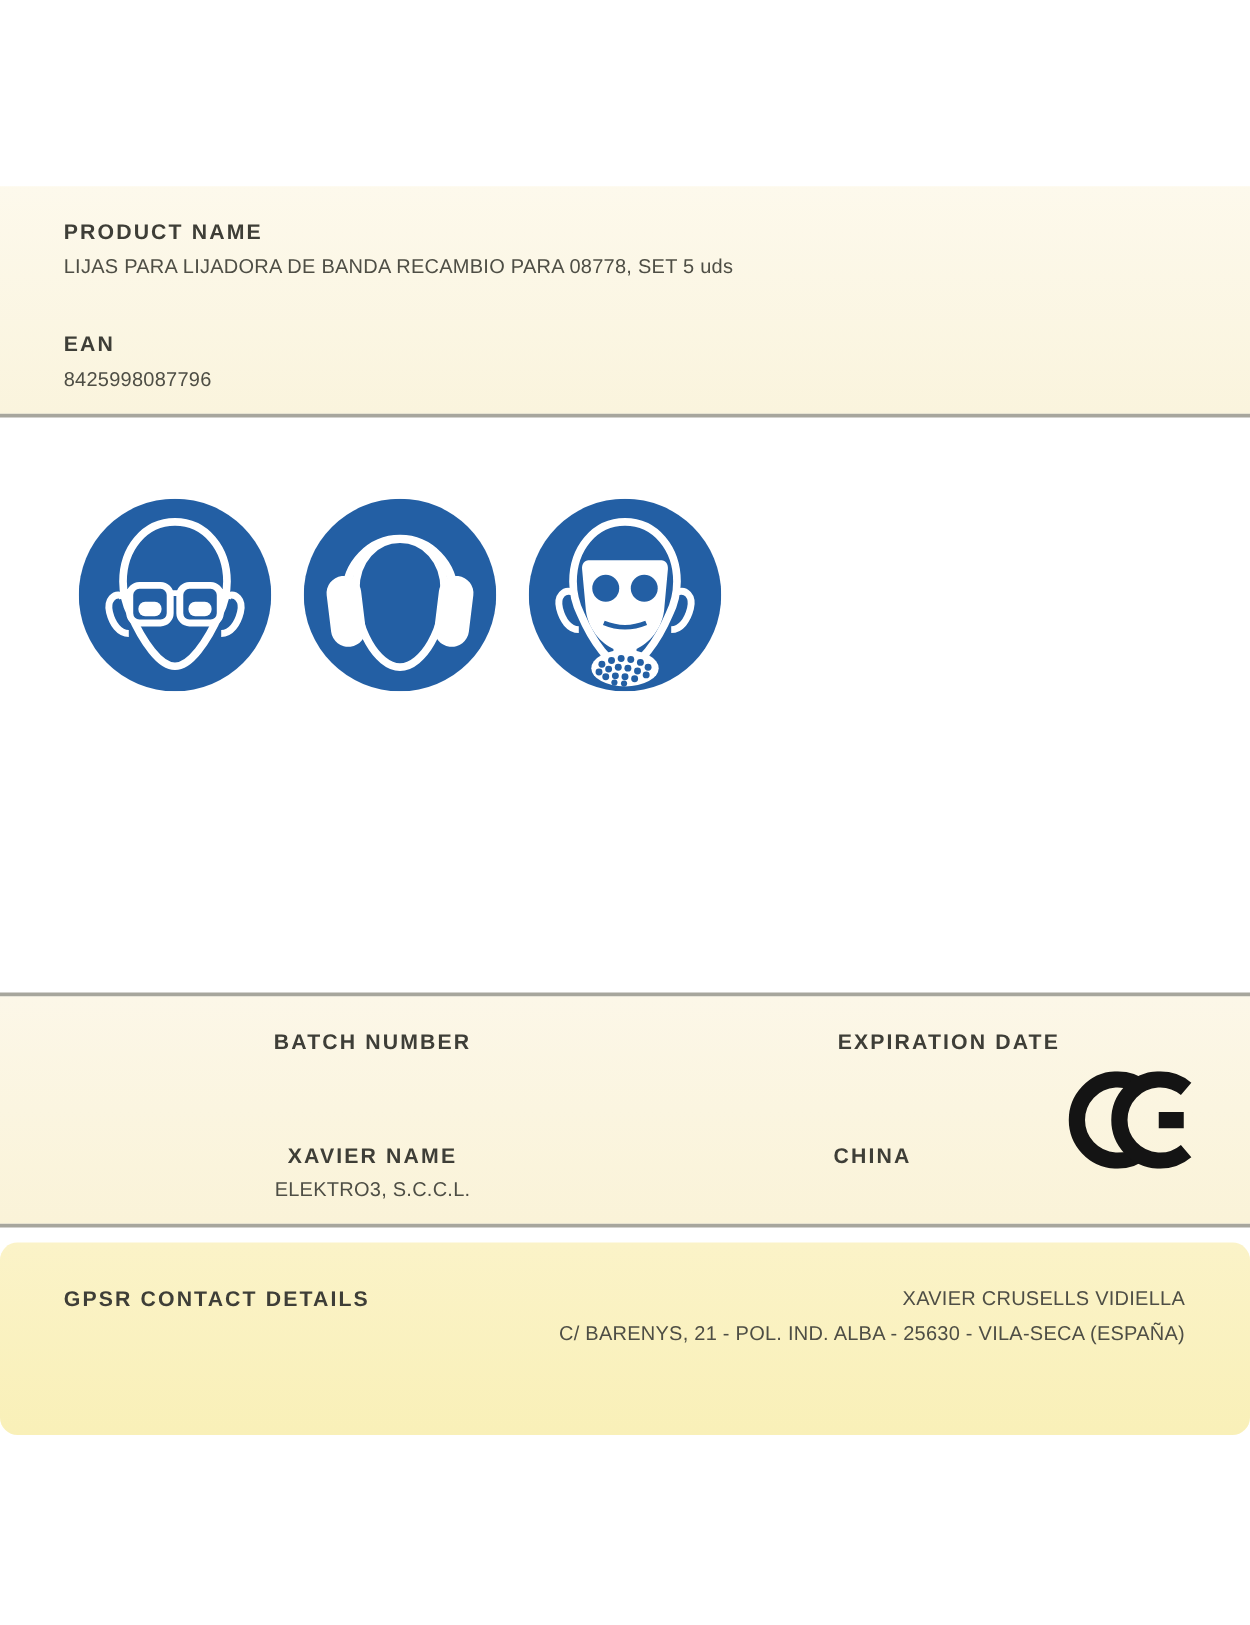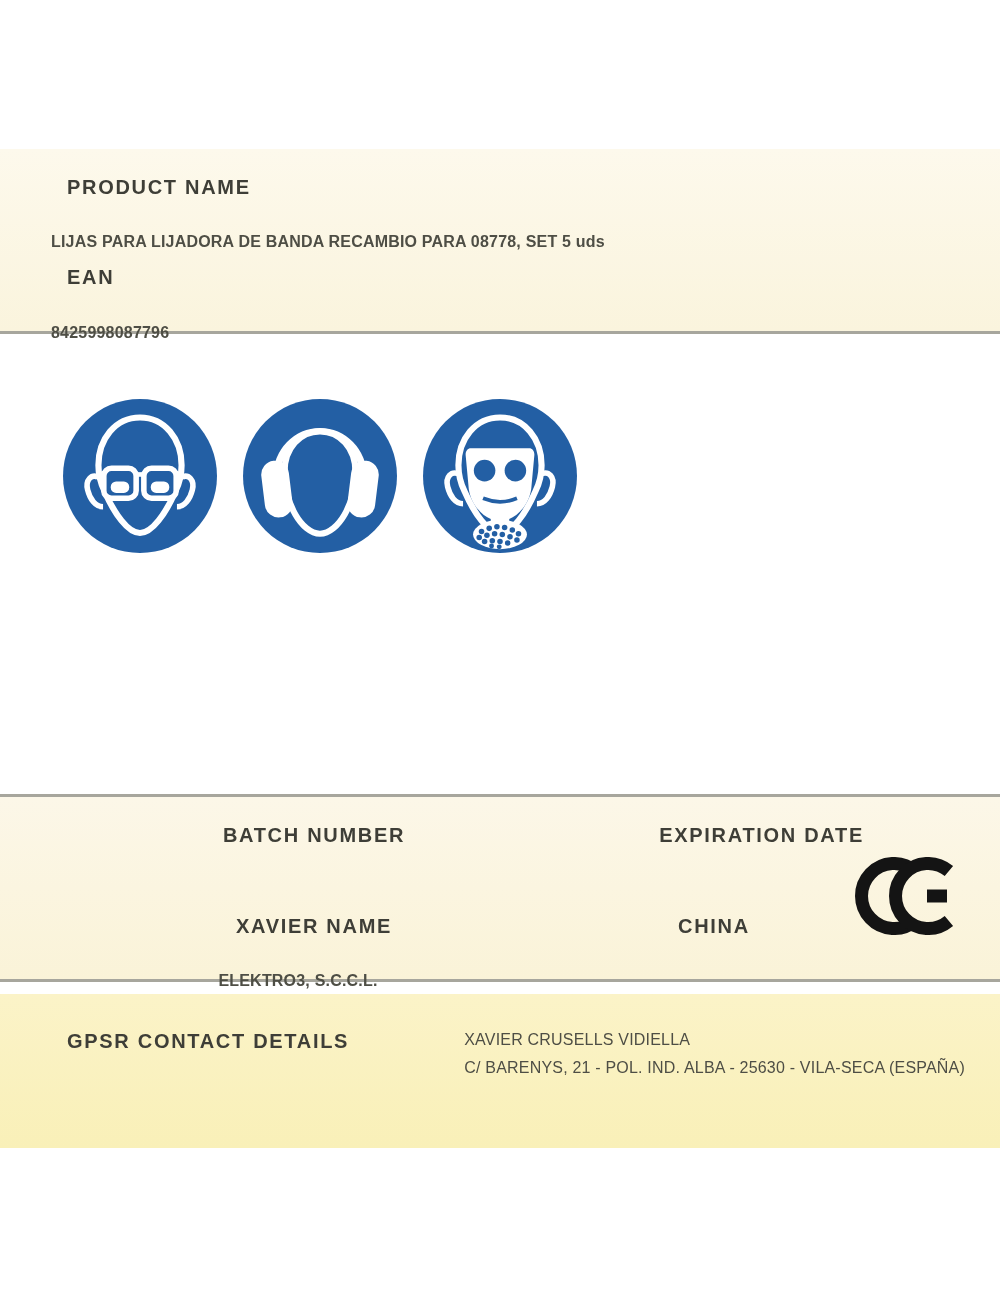--- a/index.html
+++ b/index.html
@@ -10,24 +10,24 @@
   }
   .section{position:absolute;left:0;width:1000px;box-sizing:border-box;}
 
   
   .sec-product{
     top:149px;height:185px;
     background:linear-gradient(180deg,#FDF9EC 0%,#FAF4DD 100%);
     border-bottom:3px solid #A7A69D;
   }
   .label{
-    font-size:20px;font-weight:700;letter-spacing:1.7px;color:#3E3E37;margin-left:16px;
+    font-size:17px;font-weight:700;letter-spacing:1.7px;color:#3E3E37;
   }
   .value{
-    font-size:16px;font-weight:700;letter-spacing:.2px;color:#4E4E45;margin-top:28px;
+    font-size:16px;font-weight:400;letter-spacing:.2px;color:#4E4E45;
   }
   .sec-product .row-name-label{position:absolute;left:51px;top:27px;}
   .sec-product .row-name-value{position:absolute;left:51px;top:56px;}
   .sec-product .row-ean-label{position:absolute;left:51px;top:117px;}
   .sec-product .row-ean-value{position:absolute;left:51px;top:147px;}
 
   
   .icons-row{position:absolute;top:399px;left:63px;display:flex;gap:26px;}
   .icons-row svg{display:block;}
 
@@ -39,24 +39,25 @@
     border-bottom:3px solid #A7A69D;
   }
   .col-left{position:absolute;left:148px;width:300px;text-align:center;}
   .col-right{position:absolute;left:548px;width:300px;text-align:center;}
   .ce-wrap{position:absolute;left:854px;top:60px;width:100px;height:78px;}
 
   
   .sec-contact{
     top:994px;height:154px;
     background:linear-gradient(180deg,#FBF3C8 0%,#F9F0B8 100%);
+    border-radius:14px;
   }
   .sec-contact .gpsr-label{position:absolute;left:51px;top:36px;}
   .contact-lines{
-    position:absolute;right:35px;top:32px;text-align:left;
+    position:absolute;right:52px;top:32px;text-align:right;
     font-size:16px;letter-spacing:.2px;color:#4E4E45;line-height:28px;
   }
 </style>
 </head>
 <body>
 
 <div class="section sec-product">
   <div class="label row-name-label">PRODUCT NAME</div>
   <div class="value row-name-value">LIJAS PARA LIJADORA DE BANDA RECAMBIO PARA 08778, SET 5 uds</div>
   <div class="label row-ean-label">EAN</div>

